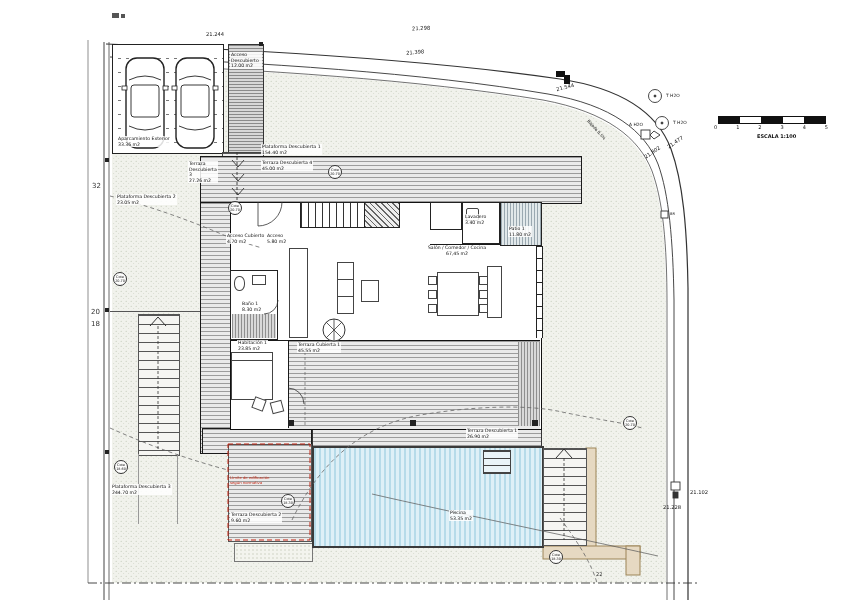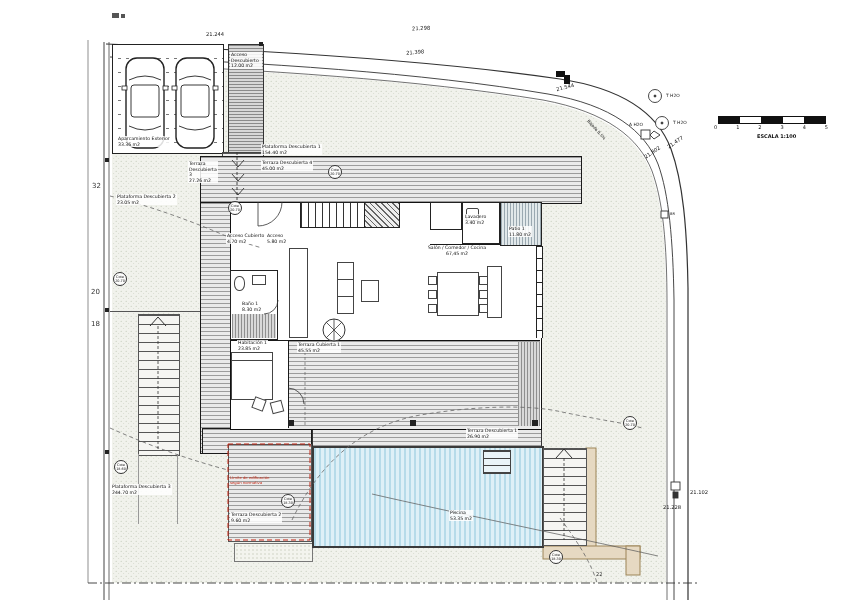--- a/index.html
+++ b/index.html
@@ -231,21 +231,21 @@
   <div class="dim" style="left:206px;top:31px;">21.244</div>
   <div class="dim" style="left:412px;top:25px;transform:rotate(-3deg);">21.298</div>
   <div class="dim" style="left:406px;top:49px;transform:rotate(-4deg);">21.398</div>
   <div class="dim" style="left:556px;top:84px;transform:rotate(-14deg);">21.544</div>
   <div class="dim" style="left:666px;top:139px;transform:rotate(-34deg);">21.477</div>
   <div class="dim" style="left:643px;top:149px;transform:rotate(-34deg);">21.802</div>
   <div class="dim" style="left:690px;top:489px;">21.102</div>
   <div class="dim" style="left:663px;top:504px;">21.228</div>
 
   <div class="cnum" style="left:92px;top:182px;">32</div>
-  <div class="cnum" style="left:91px;top:288px;">20</div>
+  <div class="cnum" style="left:91px;top:308px;">20</div>
   <div class="cnum" style="left:91px;top:320px;">18</div>
   <div class="cnum" style="left:596px;top:571px;font-size:5px;">22</div>
 
   <div class="util" style="left:666px;top:93px;">T H2O</div>
   <div class="util" style="left:673px;top:120px;">T H2O</div>
   <div class="util" style="left:629px;top:122px;">A H2O</div>
   <div class="util" style="left:670px;top:212px;font-size:3.6px;">BR</div>
   <div class="util" style="left:584px;top:127px;transform:rotate(48deg);font-size:4px;">Bajada 8,5%</div>
 
   <div class="rednote" style="left:230px;top:476px;">

